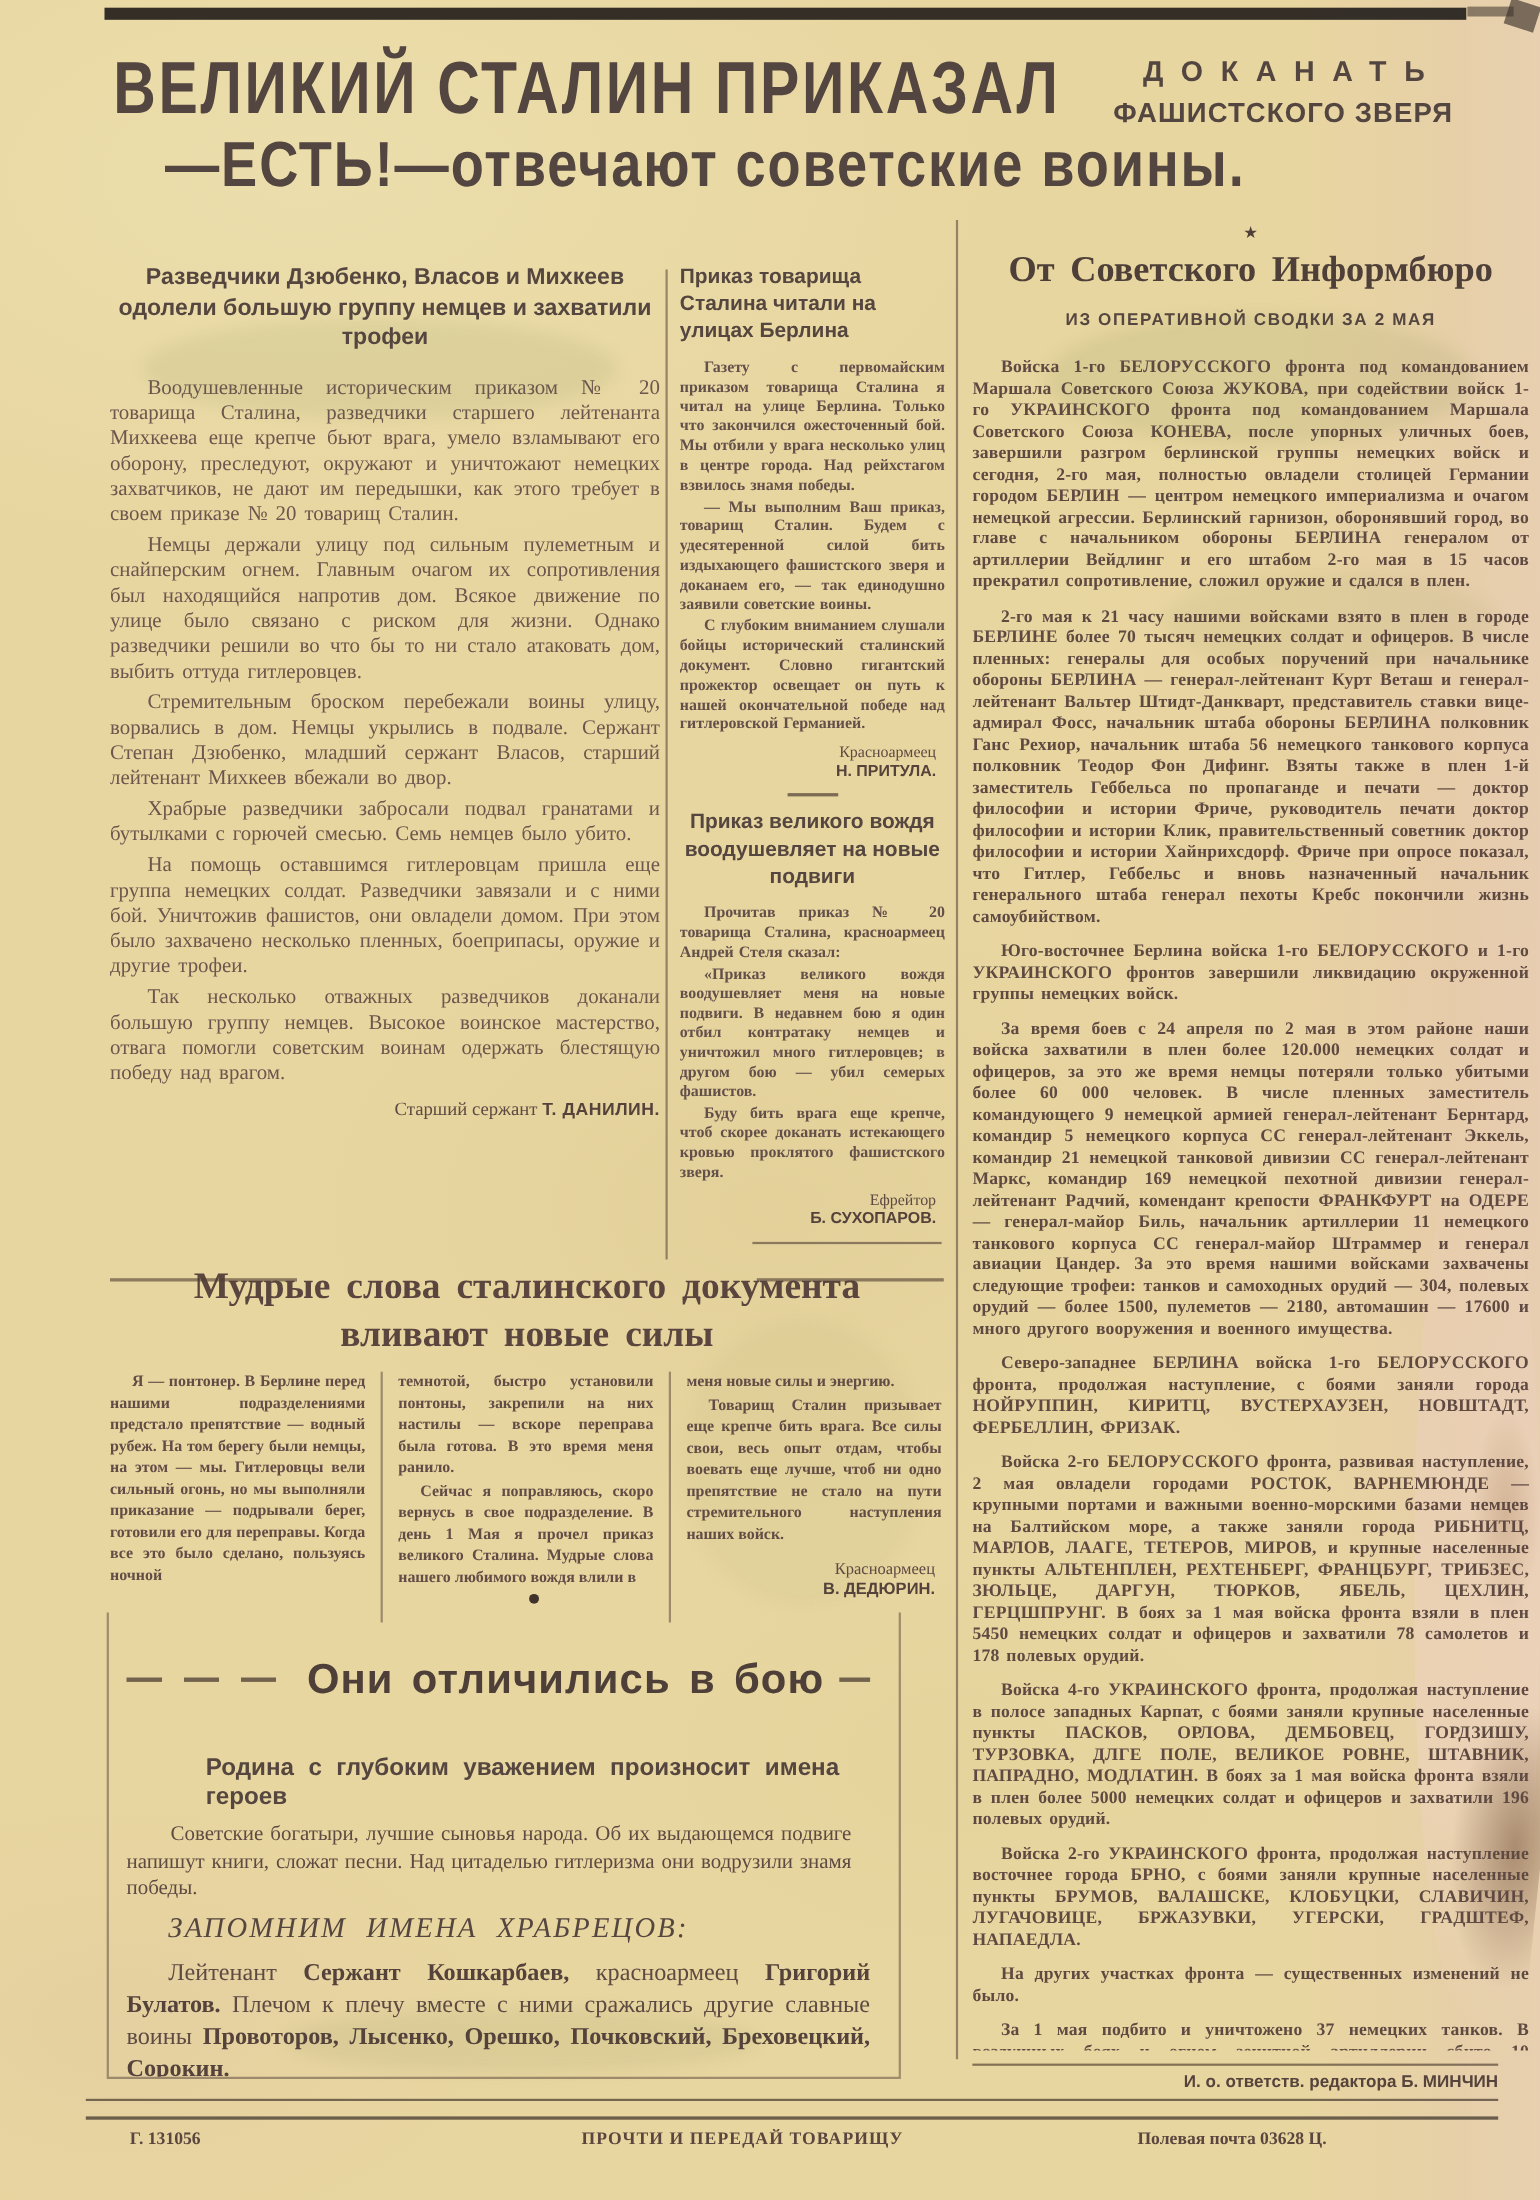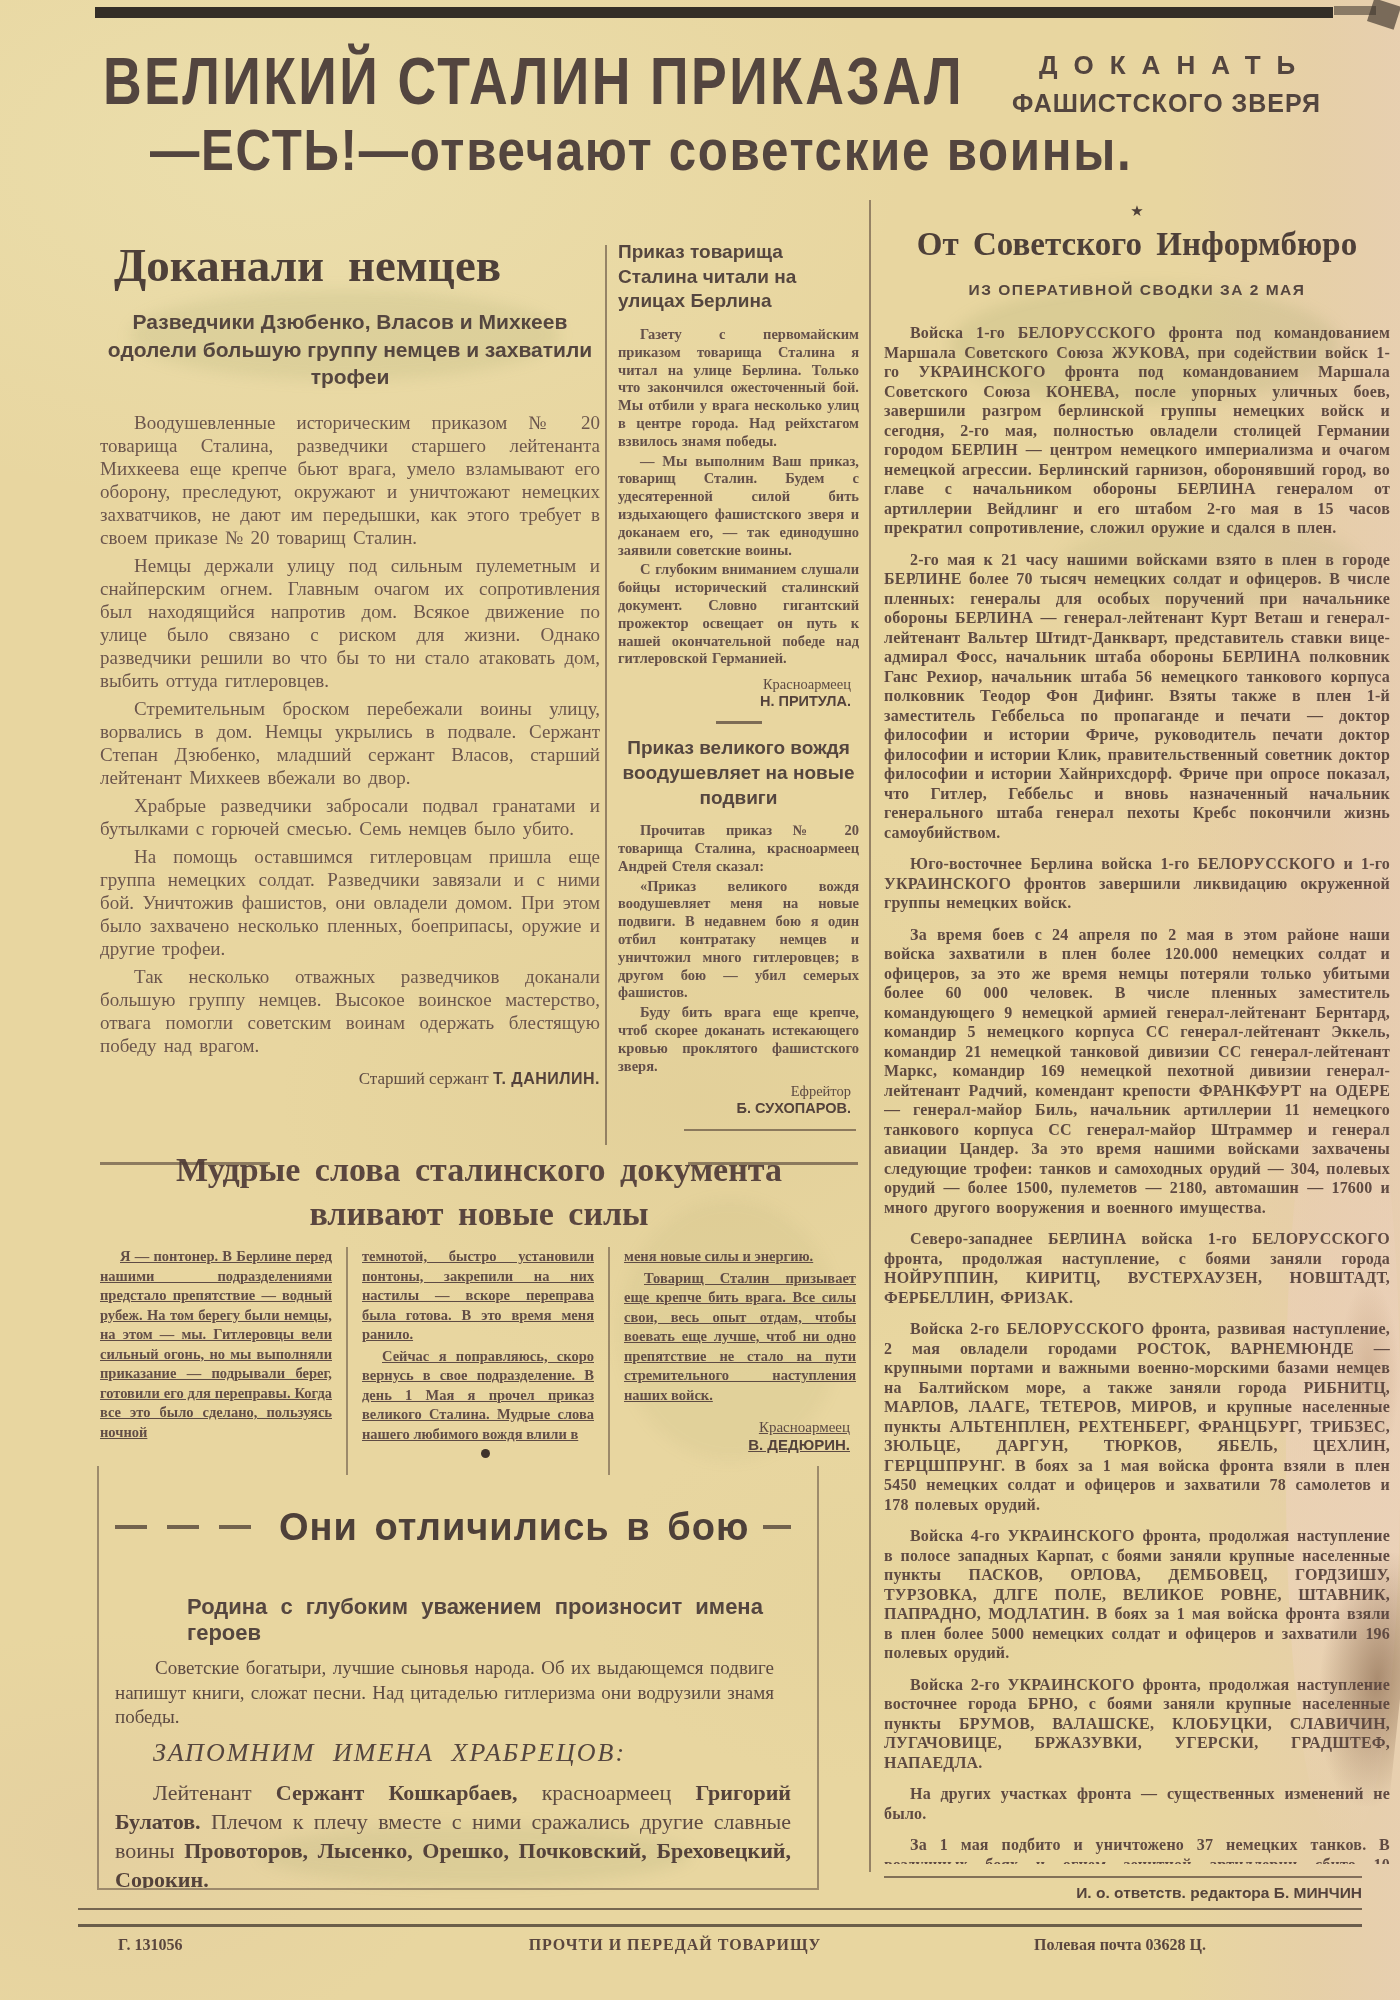--- a/index.html
+++ b/index.html
@@ -74,21 +74,21 @@
   .col-right p { font-size:16px; font-weight:bold; line-height:19.5px; text-align:justify; text-indent:26px;
     margin:0 0 12px 0; color:#5f4a42; word-spacing:2px; letter-spacing:.2px; }
   .editor-rule { left:884px; top:1876px; width:478px; height:2px; }
   .editor-line { left:900px; top:1884px; width:462px; text-align:right; font-family:"Liberation Sans",sans-serif;
     font-weight:bold; font-size:15.5px; color:#55433c; }
   
   .wise { left:100px; top:1148px; width:758px; height:322px; }
   .wise .rule-l { position:absolute; left:0; top:14px; width:170px; height:3px; background:rgba(80,62,52,.6); }
   .wise .rule-r { position:absolute; right:0; top:14px; width:170px; height:3px; background:rgba(80,62,52,.6); }
   .wise-title { text-align:center; font-size:34px; font-weight:bold; color:#5a463f; line-height:1.28; margin:0; word-spacing:6px; }
-  .wise-cols { display:flex; margin-top:12px;text-decoration:underline; }
+  .wise-cols { display:flex; margin-top:12px; }
   .wise-col { width:232px; height:228px; overflow:hidden; }
   .wise-col.mid2, .wise-col.mid3 { border-left:2px solid rgba(80,62,52,.5); padding-left:14px; margin-left:14px; }
   .wise-col p { font-size:14.5px; font-weight:bold; line-height:19.5px; text-align:justify; text-indent:20px;
     margin:0 0 2px 0; color:#624d46; }
   .wise-col p.noind { text-indent:0; }
   .wise-byline { text-align:right; font-size:15px; margin:14px 6px 0 0; color:#5d4a43; }
   .wise-byline .nm { display:block; font-family:"Liberation Sans",sans-serif; font-weight:bold; color:#54423b; }
   .dot { left:481px; top:1449px; width:9px; height:9px; border-radius:50%; background:#3f332c; }
   
   .heroes { left:97px; top:1466px; width:722px; height:424px; border:2px solid rgba(84,66,56,.5); border-top:none;
@@ -134,21 +134,20 @@
   <div class="abs m-side">
     <div class="m-side-top">ДОКАНАТЬ</div>
     <div class="m-side-bot">ФАШИСТСКОГО ЗВЕРЯ</div>
   </div>
   <div class="abs m-line2">—ЕСТЬ!—отвечают советские воины.</div>
 
   <div class="vr vr1"></div>
   <div class="vr vr2"></div>
 
   <section class="abs col-left">
-    <h2 class="left-title">Доканали немцев</h2>
     <h3 class="left-sub">Разведчики Дзюбенко, Власов и Михкеев одолели большую группу немцев и захватили трофеи</h3>
     <p>Воодушевленные историческим приказом № 20 товарища Сталина, разведчики старшего лейтенанта Михкеева еще крепче бьют врага, умело взламывают его оборону, преследуют, окружают и уничтожают немецких захватчиков, не дают им передышки, как этого требует в своем приказе № 20 товарищ Сталин.</p>
     <p>Немцы держали улицу под сильным пулеметным и снайперским огнем. Главным очагом их сопротивления был находящийся напротив дом. Всякое движение по улице было связано с риском для жизни. Однако разведчики решили во что бы то ни стало атаковать дом, выбить оттуда гитлеровцев.</p>
     <p>Стремительным броском перебежали воины улицу, ворвались в дом. Немцы укрылись в подвале. Сержант Степан Дзюбенко, младший сержант Власов, старший лейтенант Михкеев вбежали во двор.</p>
     <p>Храбрые разведчики забросали подвал гранатами и бутылками с горючей смесью. Семь немцев было убито.</p>
     <p>На помощь оставшимся гитлеровцам пришла еще группа немецких солдат. Разведчики завязали и с ними бой. Уничтожив фашистов, они овладели домом. При этом было захвачено несколько пленных, боеприпасы, оружие и другие трофеи.</p>
     <p>Так несколько отважных разведчиков доканали большую группу немцев. Высокое воинское мастерство, отвага помогли советским воинам одержать блестящую победу над врагом.</p>
     <div class="byline">
       <span>Старший сержант</span>
       <b>Т. ДАНИЛИН.</b>

